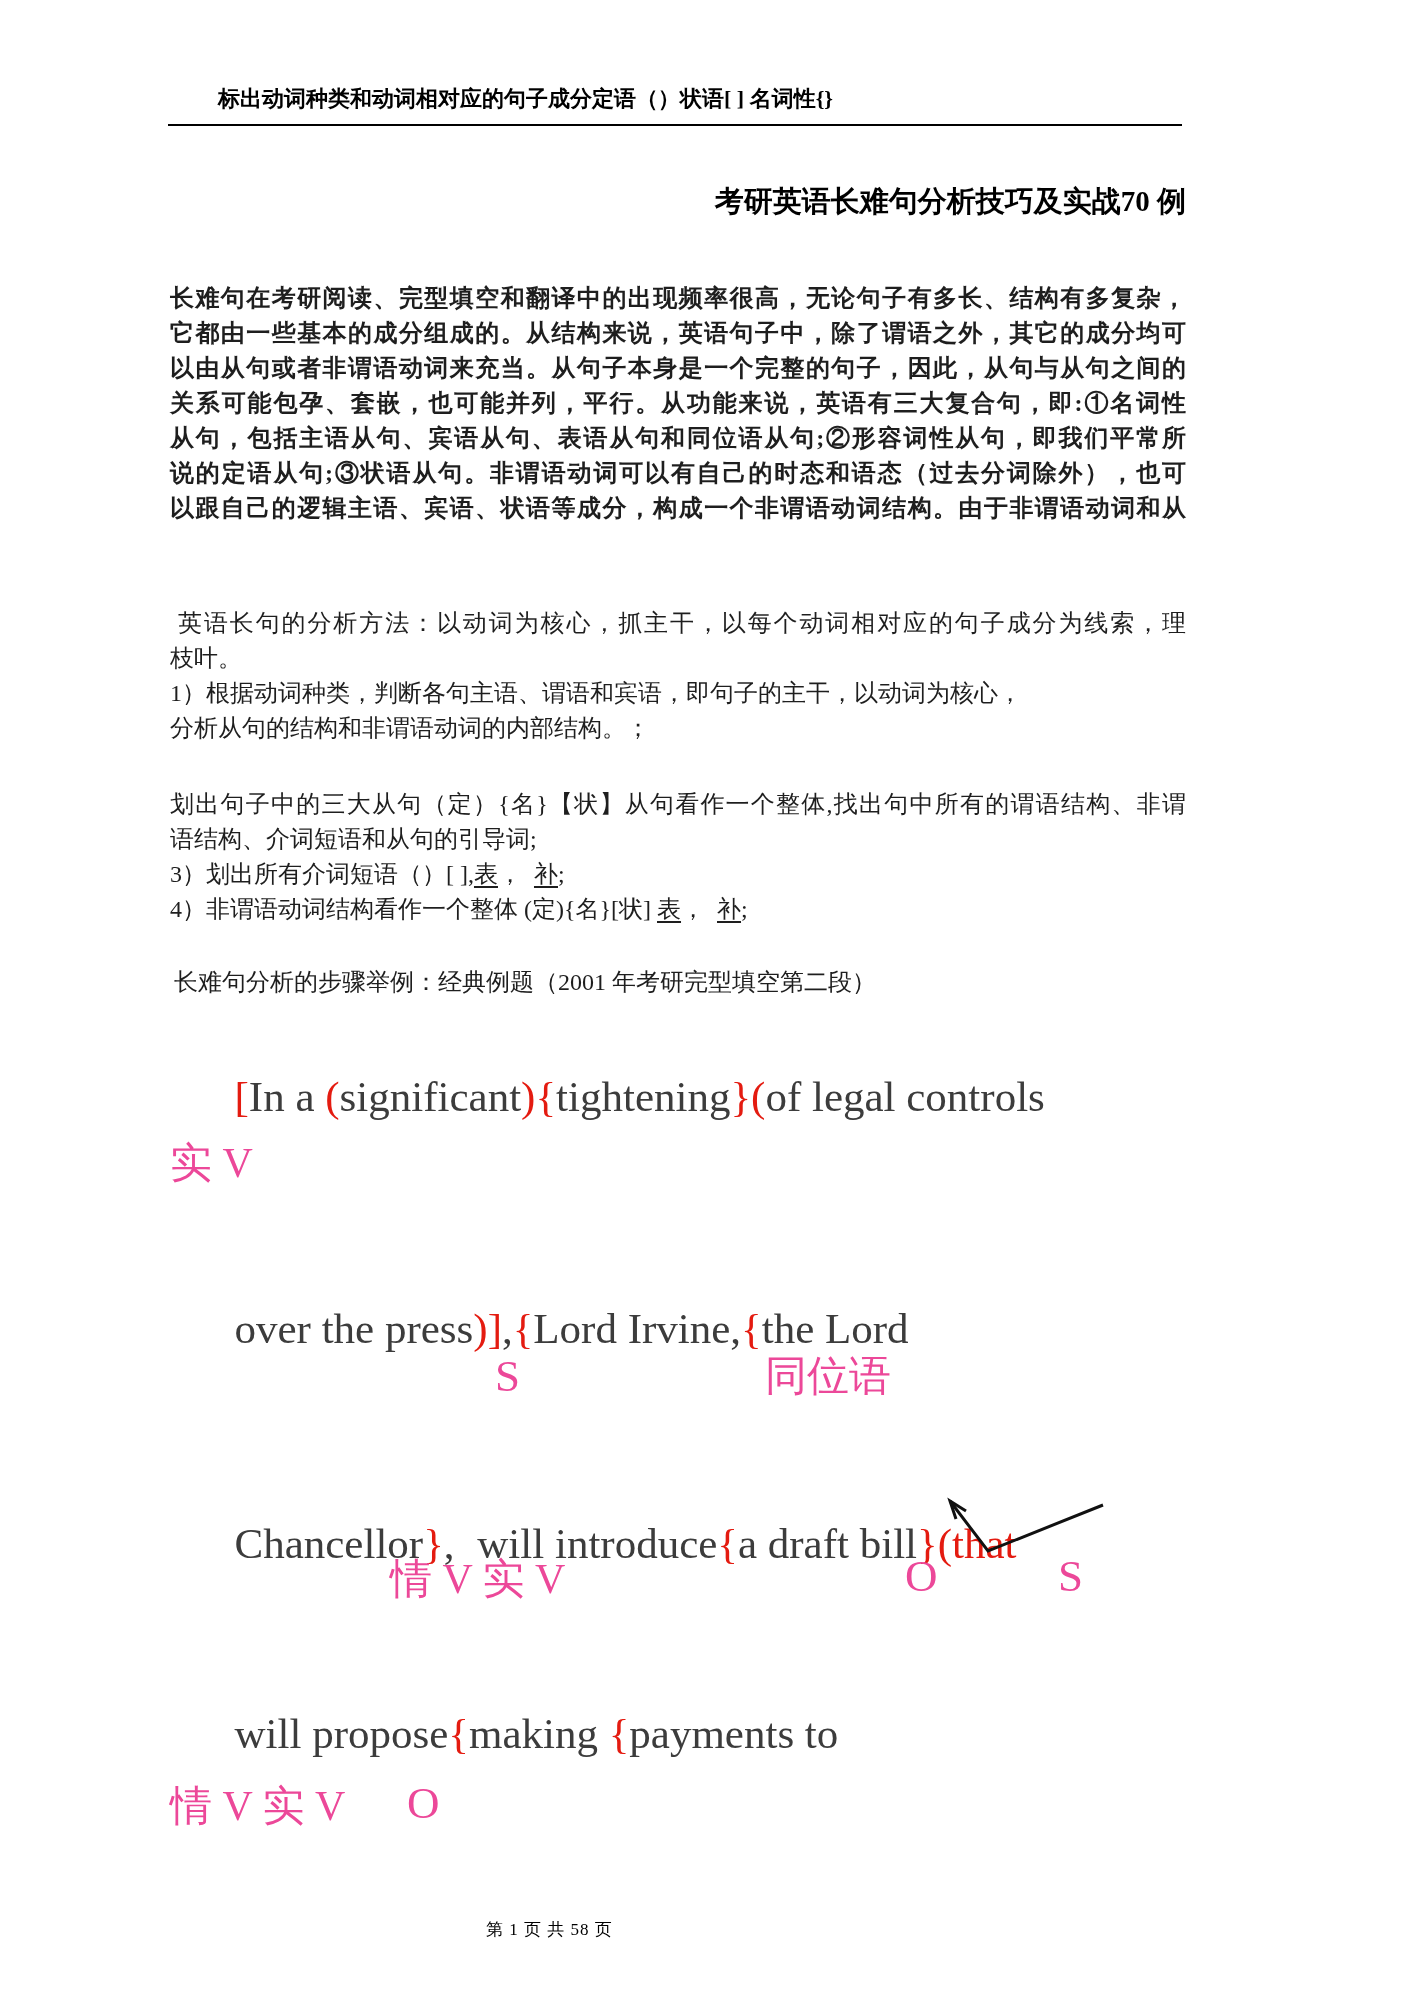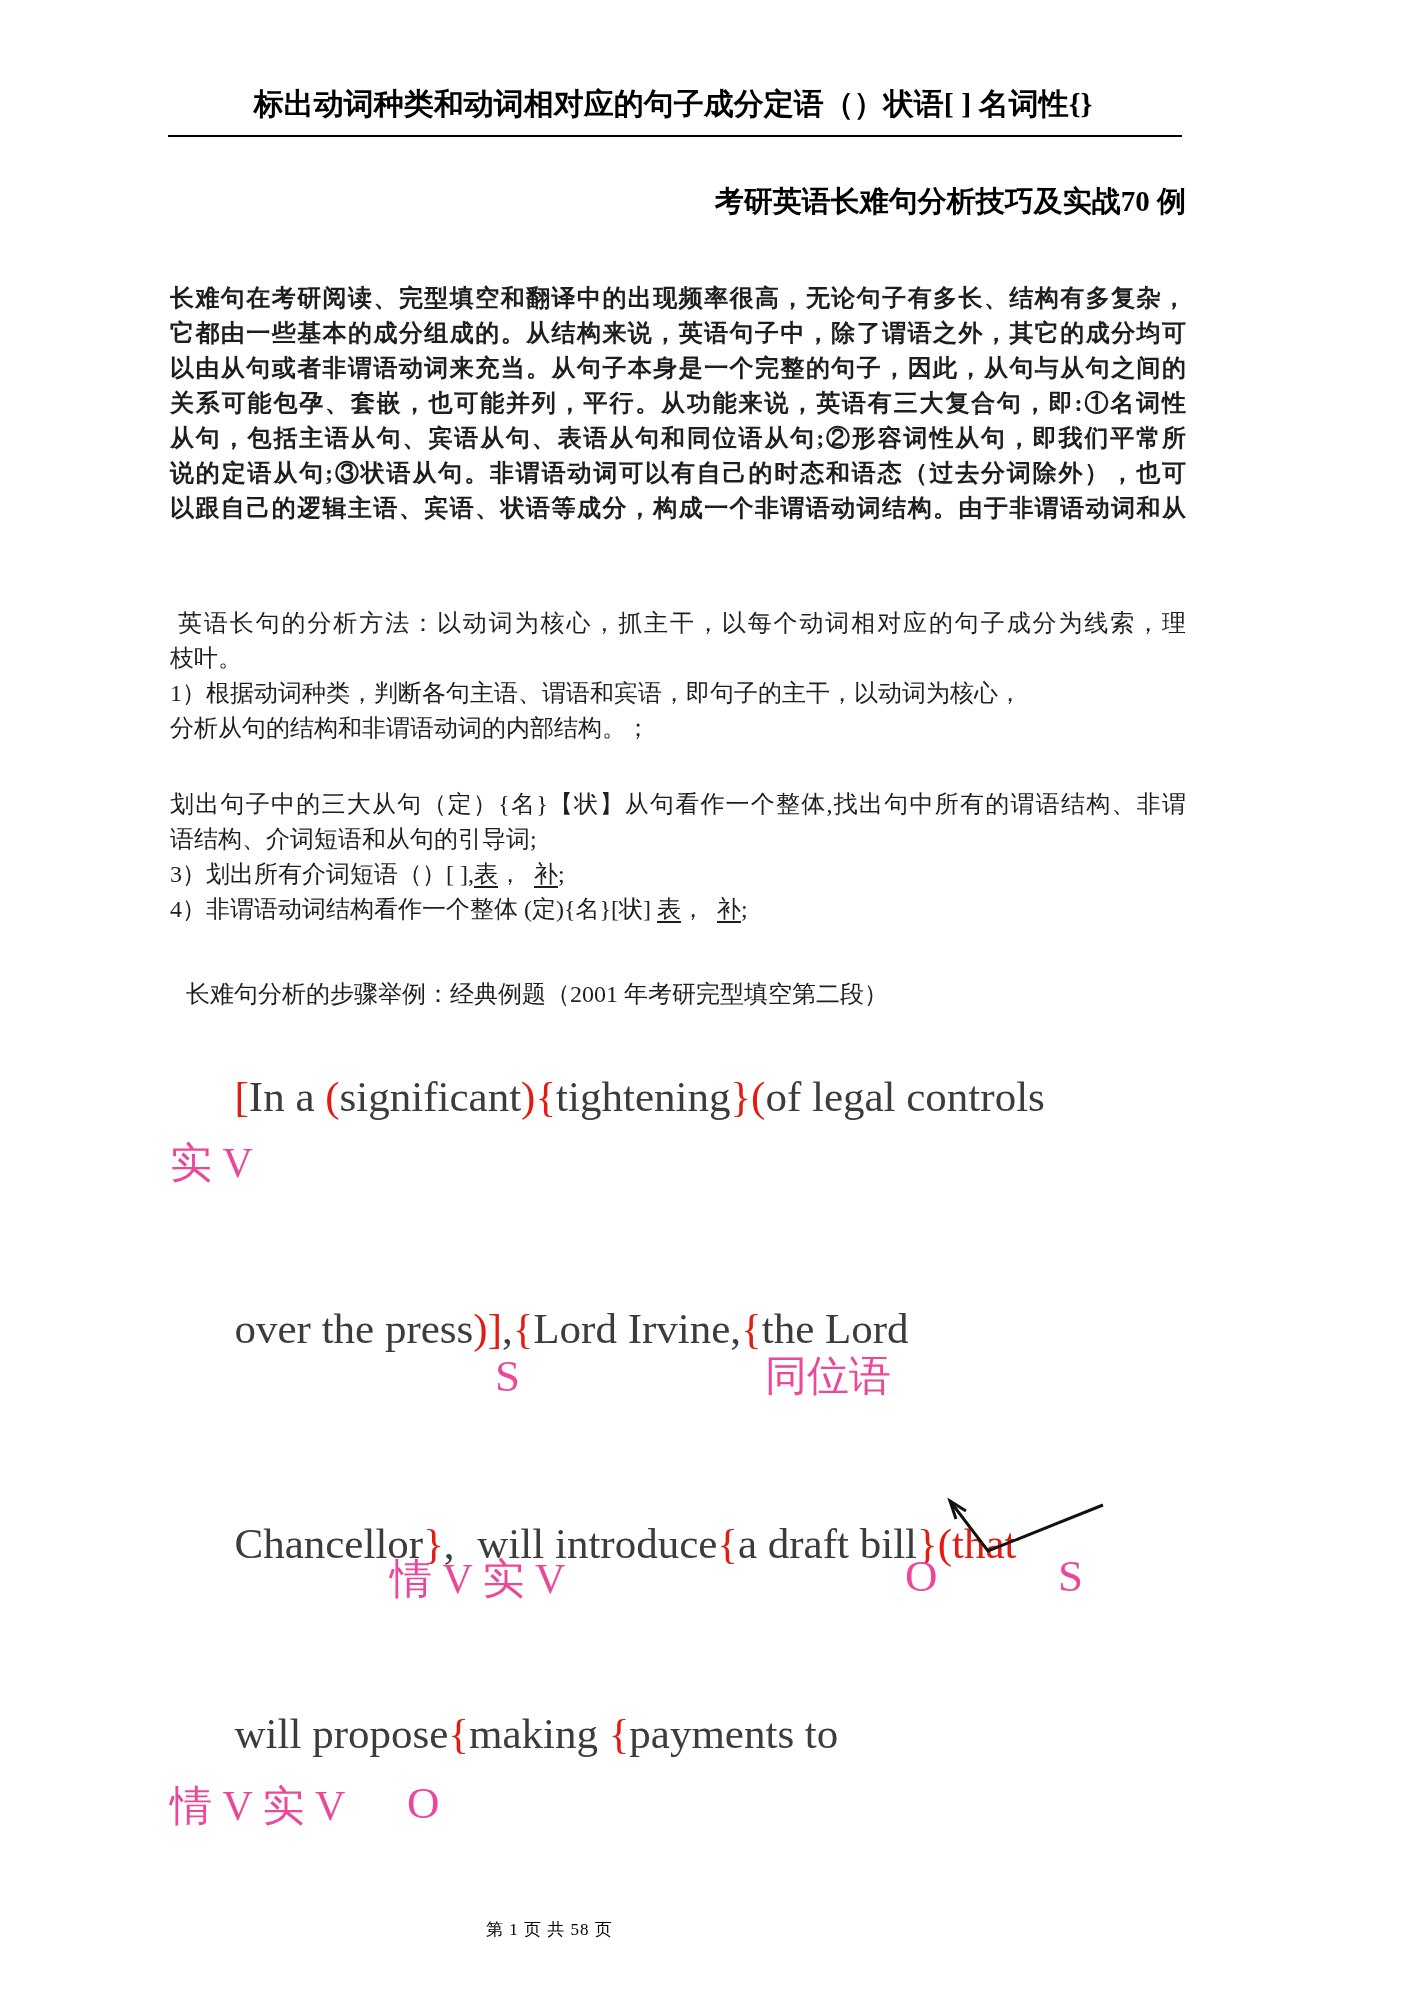--- a/index.html
+++ b/index.html
@@ -3,40 +3,40 @@
 <meta charset="utf-8">
 <style>
   html,body{margin:0;padding:0;background:#ffffff;}
   .page{
     position:relative;width:1414px;height:1999px;background:#fff;
     font-family:"Liberation Serif","DejaVu Serif",serif;color:#212121;overflow:hidden;
   }
   
   .hdr{
     position:absolute;left:168px;top:84px;width:1014px;box-sizing:border-box;
-    display:flex;justify-content:center;align-items:flex-end;
+    display:flex;justify-content:flex-start;align-items:flex-end;
     padding:0 54px 10px 50px;border-bottom:2px solid #000;
-    font-weight:bold;font-size:30px;color:#000;white-space:pre;
+    font-weight:bold;font-size:22px;color:#000;white-space:pre;
   }
   
   .title{
     position:absolute;left:170px;top:182px;width:1016px;margin:0;
     text-align:right;font-size:29px;font-weight:bold;color:#000;
   }
   
   .para{position:absolute;left:170px;width:1016px;margin:0;font-size:24px;line-height:35px;color:#1e1e1e;}
   .intro{top:281px;font-weight:bold;}
   .method{top:606px;}
   .steps{top:787px;}
   .ln{display:block;}
   .j{text-align:justify;text-align-last:justify;}
   .indent-sm{padding-left:8px;}
   .sp{white-space:pre;}
   .u{text-decoration:underline;text-underline-offset:4px;}
-  .example-intro{position:absolute;left:170px;top:962px;margin:16px;font-size:24px;color:#1e1e1e;}
+  .example-intro{position:absolute;left:170px;top:962px;margin:4px;font-size:24px;color:#1e1e1e;}
   
   .sentence{position:absolute;left:170px;top:1005px;width:1200px;height:960px;font-size:43px;color:#3c3c3c;}
   .sline{position:absolute;left:0;white-space:pre;line-height:56px;}
   .s1{top:8px;}
   .s2{top:240px;}
   .s3{top:455px;}
   .s4{top:645px;}
   .red{color:#e41b10;}
   .uline{text-decoration-thickness:3px;text-underline-offset:7px;margin-left:12px;}
   .slabel{position:absolute;color:#ec4899;font-size:42px;white-space:pre;line-height:52px;}

